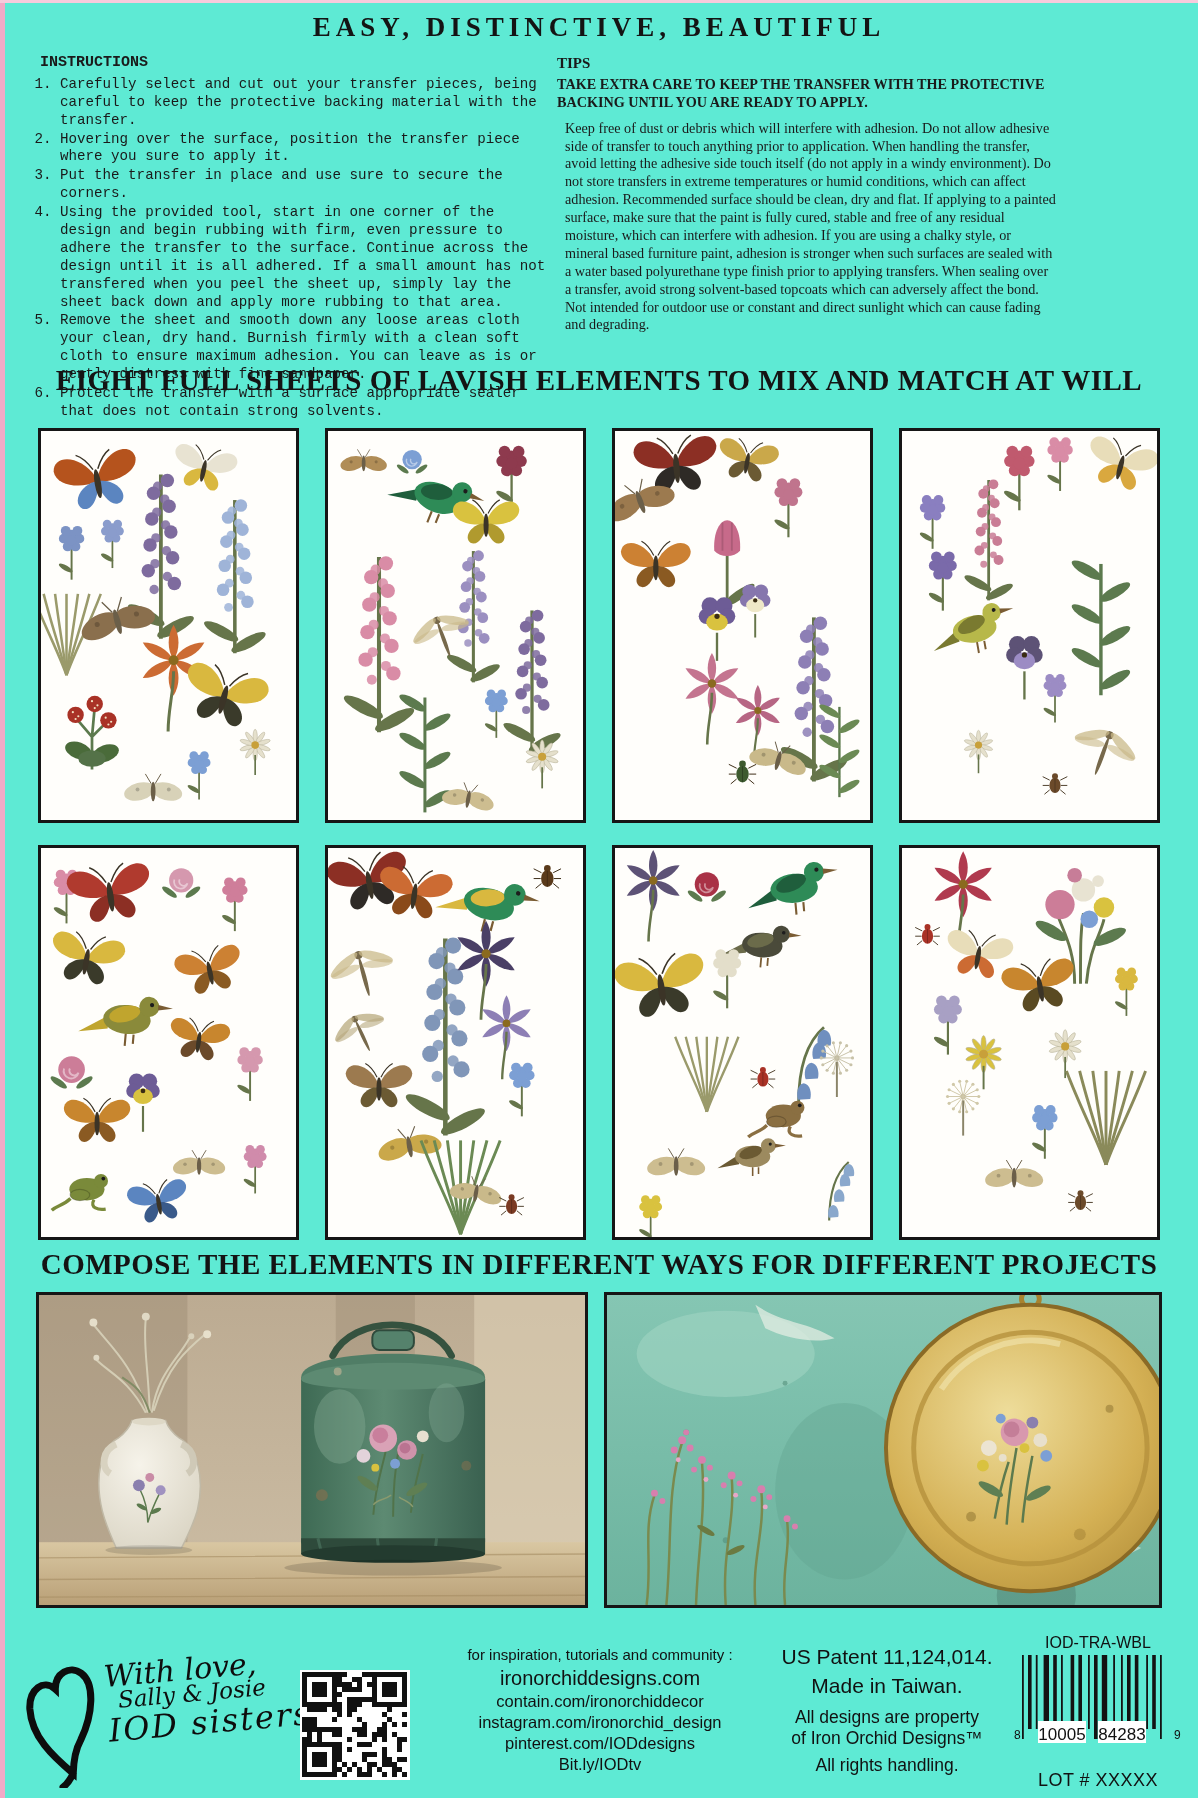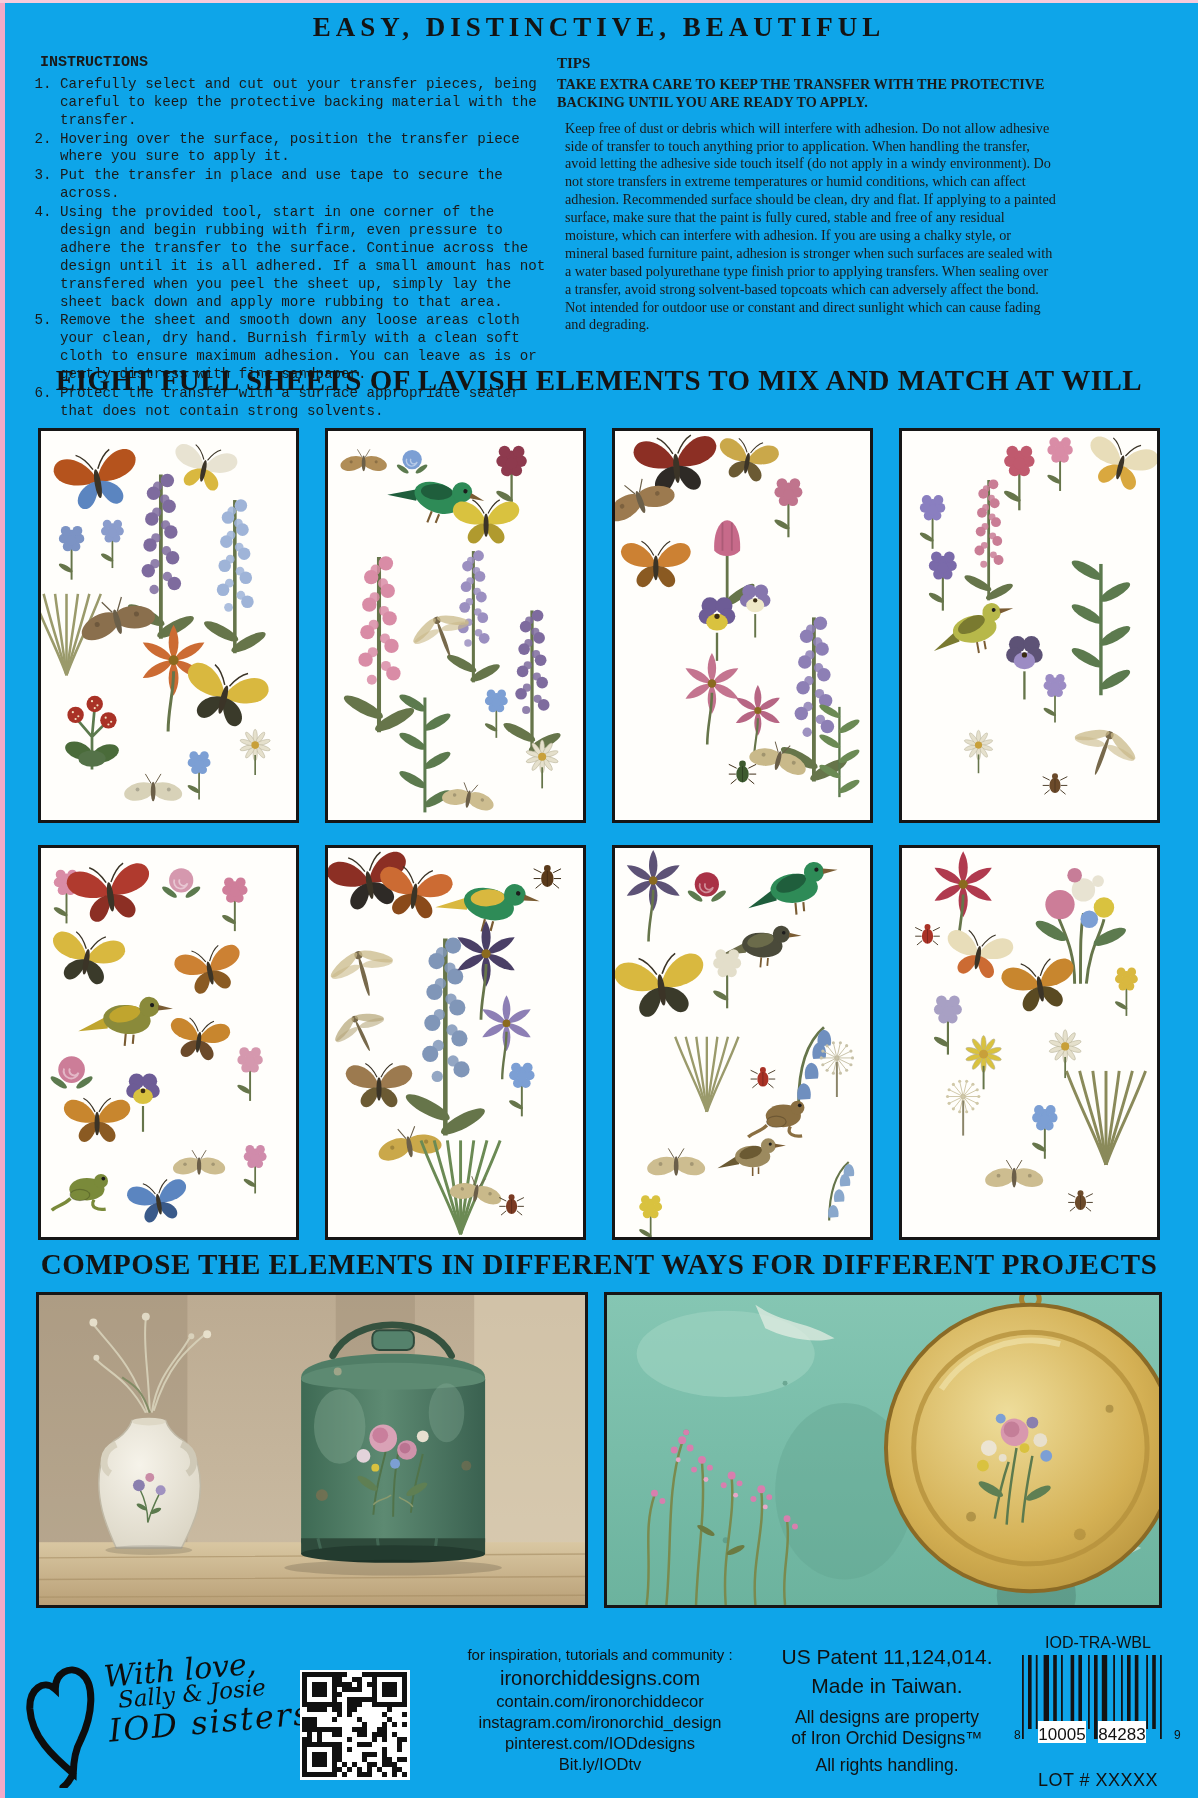--- a/index.html
+++ b/index.html
@@ -1,16 +1,16 @@
 <!DOCTYPE html>
 <html><head>
 <meta charset="utf-8">
 <style>
   html,body{margin:0;padding:0;background:#ffffff;}
-  #page{position:relative;width:1198px;height:1798px;background:#0ea5e9;overflow:hidden;
+  #page{position:relative;width:1198px;height:1798px;background:#5eead4;overflow:hidden;
         font-family:"Liberation Serif",serif;color:#1a1a1a;}
   .edge-l{position:absolute;left:0;top:0;width:5px;height:100%;background:#f2aac7;}
   .edge-t{position:absolute;left:0;top:0;width:100%;height:3px;background:#f8cbdc;}
   .title{position:absolute;top:12px;left:0;width:100%;text-align:center;
          font-size:27px;font-weight:700;letter-spacing:5px;color:#141414;}
   .col{position:absolute;top:54px;font-size:14.2px;line-height:1.26;}
   .col h2{font-size:15px;margin:0 0 3px 0;font-weight:700;}
   .col-left{left:40px;width:508px;font-family:Liberation Mono, monospace;}
   .col-right{left:557px;width:508px;}
   ol{margin:0;padding-left:20px;}
@@ -59,21 +59,21 @@
   <div class="edge-l"></div>
   <div class="edge-t"></div>
 
   <div class="title">EASY, DISTINCTIVE, BEAUTIFUL</div>
 
   <div class="col col-left">
     <h2>INSTRUCTIONS</h2>
     <ol>
       <li>Carefully select and cut out your transfer pieces, being careful to keep the protective backing material with the transfer.</li>
       <li>Hovering over the surface, position the transfer piece where you sure to apply it.</li>
-      <li>Put the transfer in place and use tape to secure the across.</li>
+      <li>Put the transfer in place and use sure to secure the corners.</li>
       <li>Using the provided tool, start in one corner of the design and begin rubbing with firm, even pressure to adhere the transfer to the surface. Continue across the design until it is all adhered. If a small amount has not transfered when you peel the sheet up, simply lay the sheet back down and apply more rubbing to that area.</li>
       <li>Remove the sheet and smooth down any loose areas cloth your clean, dry hand. Burnish firmly with a clean soft cloth to ensure maximum adhesion. You can leave as is or gently distress with fine sandpaper.</li>
       <li>Protect the transfer with a surface appropriate sealer that does not contain strong solvents.</li>
     </ol>
   </div>
 
   <div class="col col-right">
     <h2>TIPS</h2>
     <p class="warning">TAKE EXTRA CARE TO KEEP THE TRANSFER WITH THE PROTECTIVE BACKING UNTIL YOU ARE READY TO APPLY.</p>
     <p class="tipsbody">Keep free of dust or debris which will interfere with adhesion. Do not allow adhesive side of transfer to touch anything prior to application. When handling the transfer, avoid letting the adhesive side touch itself (do not apply in a windy environment). Do not store transfers in extreme temperatures or humid conditions, which can affect adhesion. Recommended surface should be clean, dry and flat. If applying to a painted surface, make sure that the paint is fully cured, stable and free of any residual moisture, which can interfere with adhesion. If you are using a chalky style, or mineral based furniture paint, adhesion is stronger when such surfaces are sealed with a water based polyurethane type finish prior to applying transfers. When sealing over a transfer, avoid strong solvent-based topcoats which can adversely affect the bond. Not intended for outdoor use or constant and direct sunlight which can cause fading and degrading.</p>

